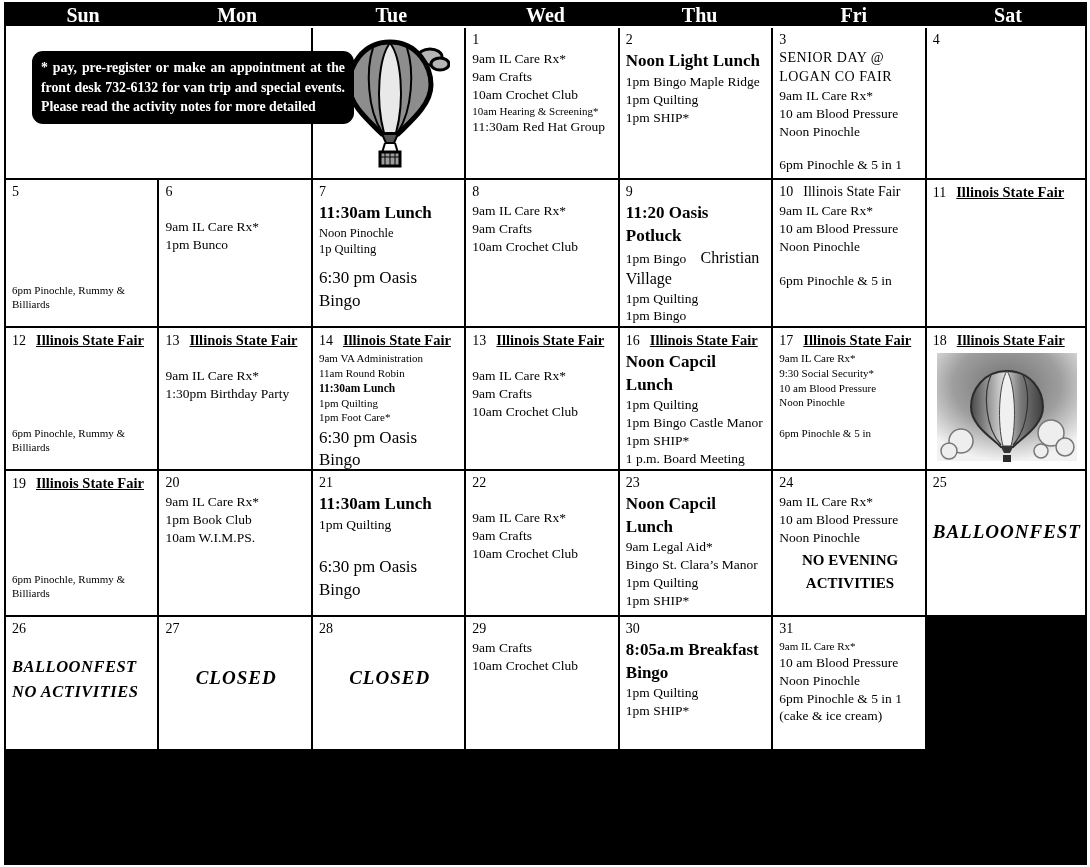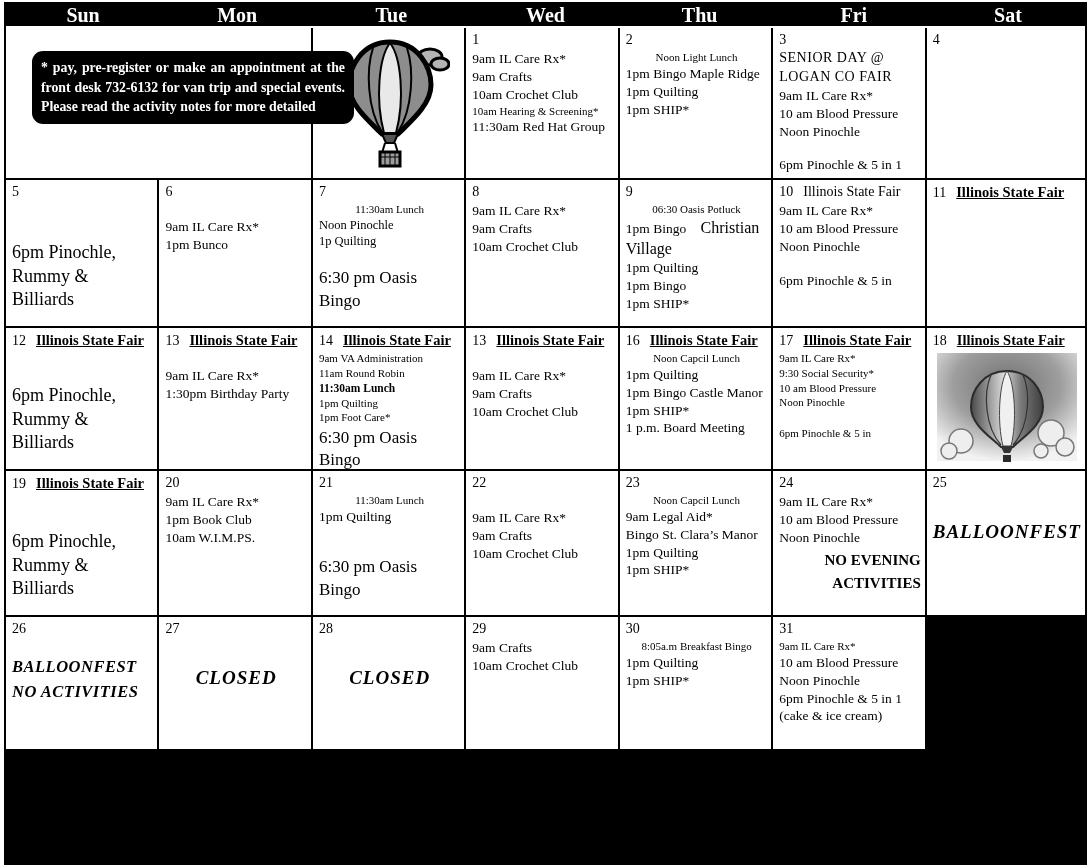--- a/index.html
+++ b/index.html
@@ -34,27 +34,27 @@
   .cellhead{display:flex;align-items:baseline;flex-wrap:wrap;margin-bottom:1px;}
   .daynum{font-size:14px;margin-right:10px;}
   .celltitle{margin-right:2px;}
   .celltitle.underline{font-weight:bold;text-decoration:underline;font-size:14.5px;}
   .celltitle.plain{font-size:14px;}
   .celltitle.plain-large{font-size:14px;letter-spacing:0.5px;}
   .it{font-size:13.5px;}
   .it-n{font-size:13.5px;}
   .it-s{font-size:12.5px;}
   .it-x{font-size:11px;}
-  .it-b{font-size:11px;font-weight:normal;text-align:center;}
+  .it-b{font-size:17px;font-weight:bold;}
   .it-bx{font-size:11.5px;font-weight:bold;}
   .it-big{font-size:17px;margin-top:2px;}
   .it-gap{height:16px;}
-  .it-nb{font-size:18px;margin-top:auto;padding-bottom:10px;}
+  .it-nb{font-size:11px;margin-top:auto;padding-bottom:10px;}
   .it-bigb{font-size:17px;margin-top:auto;padding-bottom:10px;}
-  .it-cb{font-size:15px;font-weight:bold;text-align:right;line-height:1.55;padding:2px 0;}
+  .it-cb{font-size:15px;font-weight:bold;text-align:center;line-height:1.55;padding:2px 0;}
   .it-bic{font-size:19px;font-weight:bold;font-style:italic;text-align:center;margin-top:26px;letter-spacing:1px;}
   .it-bi{font-size:16.5px;font-weight:bold;font-style:italic;letter-spacing:0.5px;line-height:1.5;}
   .sfx{font-size:16px;margin-left:11px;}
   .blackbox{
     background:#000;color:#fff;font-weight:bold;font-size:13.8px;line-height:1.42;
     text-align:justify;padding:7px 9px;box-sizing:border-box;
   }
   .notebox{width:322px;margin:20px 0 0 20px;position:relative;z-index:2;border-radius:11px;}
   .taxbox{margin:13px 2px 0 2px;font-size:14.2px;}
   .balloonwrap{position:relative;margin:6px auto 0 auto;z-index:1;}
@@ -167,21 +167,21 @@
             <span class="daynum">8</span>
           </div>
           <div class="it it-n">9am IL Care Rx*</div>
           <div class="it it-n">9am Crafts</div>
           <div class="it it-n">10am Crochet Club</div>
         </div>
         <div class="cell">
           <div class="cellhead">
             <span class="daynum">9</span>
           </div>
-          <div class="it it-b">06:30 Oasis Potluck</div>
+          <div class="it it-b">11:20 Oasis Potluck</div>
           <div class="it it-n">1pm Bingo <span class="sfx">Christian Village</span></div>
           <div class="it it-n">1pm Quilting</div>
           <div class="it it-n">1pm Bingo</div>
           <div class="it it-n">1pm SHIP*</div>
         </div>
         <div class="cell">
           <div class="cellhead">
             <span class="daynum">10</span>
             <span class="celltitle plain">Illinois State Fair</span>
           </div>

